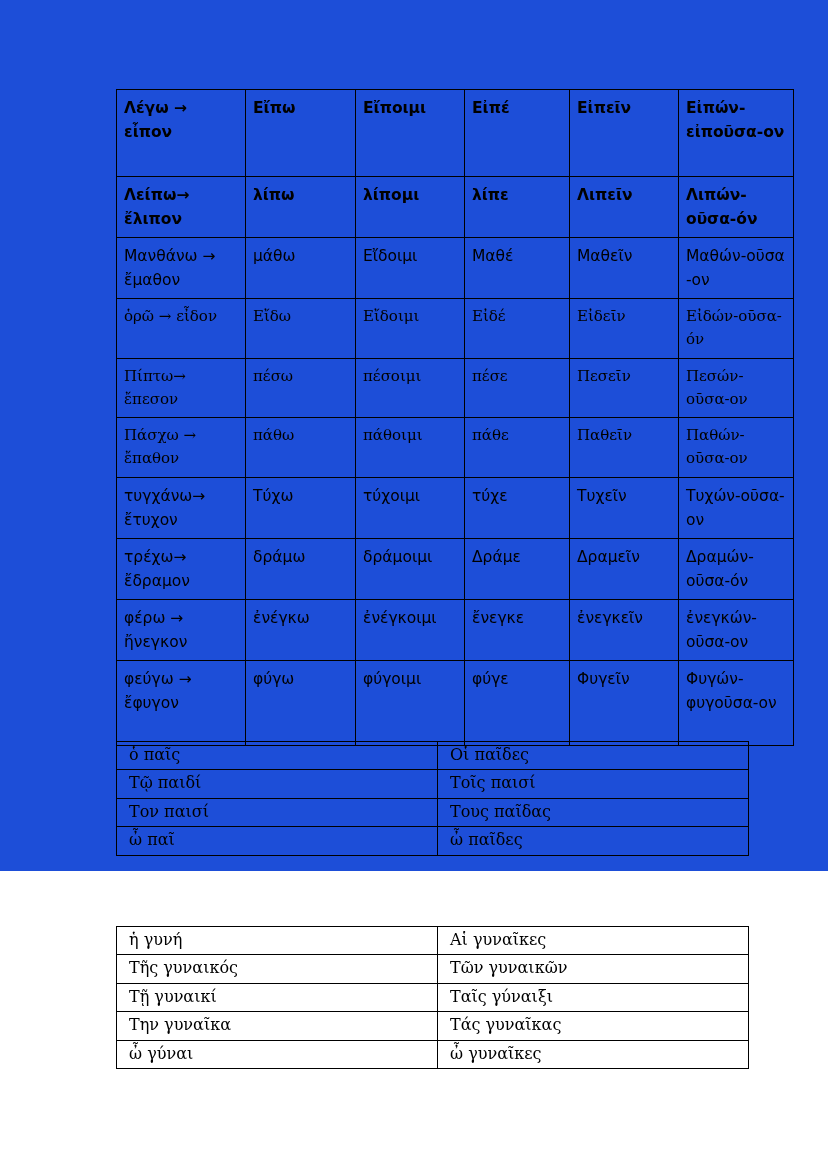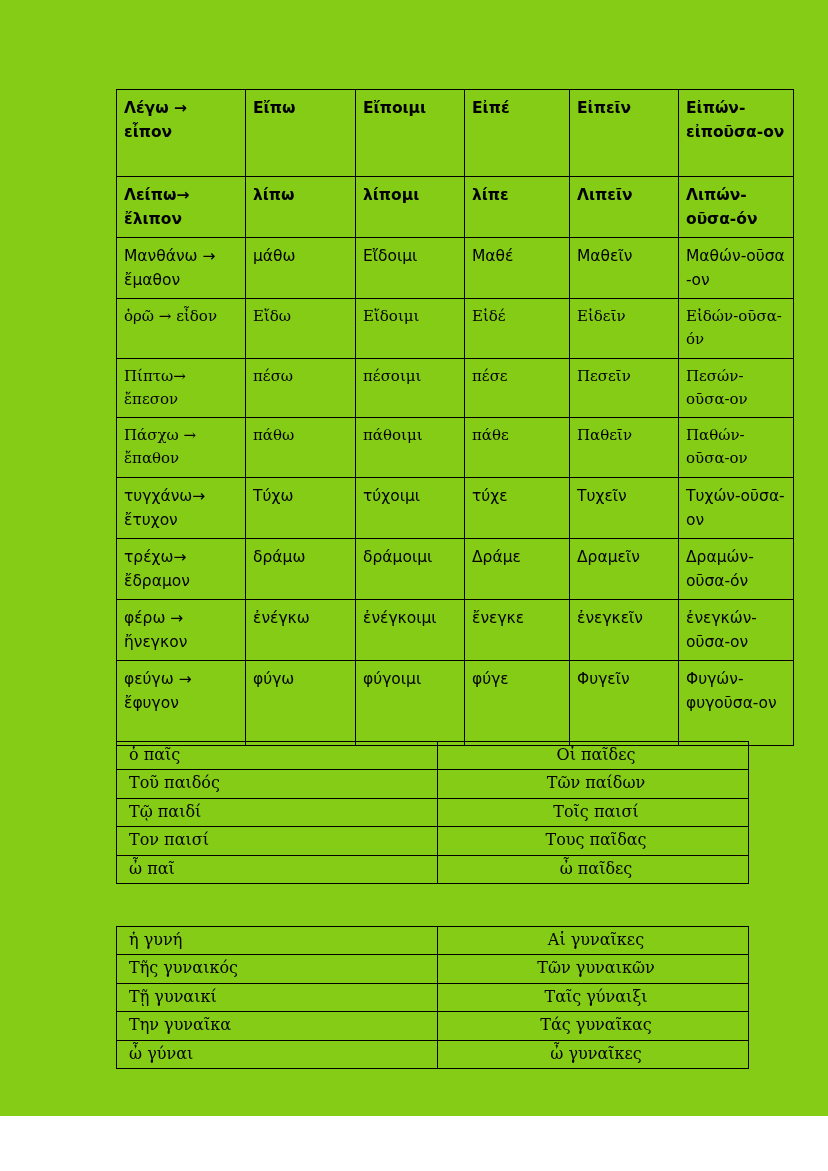--- a/index.html
+++ b/index.html
@@ -14,22 +14,22 @@
     color: #000000;
     position: relative;
     overflow: hidden;
   }
 
   .page {
     position: absolute;
     left: 0;
     top: 0;
     width: 828px;
-    height: 1116px;
-    background: #84cc16;
+    height: 871px;
+    background: #1d4ed8;
   }
 
   
   .verb-table {
     position: absolute;
     left: 116px;
     top: 89px;
     width: 594px;
     border-collapse: collapse;
     table-layout: fixed;
@@ -69,21 +69,21 @@
   .decl-table td {
     border: 1px solid #000000;
     vertical-align: middle;
     padding: 2px 6px 3px 12px;
     font-size: 16px;
     line-height: 1.4;
     height: 20px;
     font-family: "DejaVu Serif", serif;
   }
   .dc0 { width: 302px; }
-  .dc1 { width: 292px; text-align: center; }
+  .dc1 { width: 292px; }
 
   #table-pais  { top: 741px; }
   #table-gyne  { top: 926px; }
 </style>
 </head>
 <body>
 
 <div class="page">
 
   <table class="verb-table" id="verb-table">
@@ -171,24 +171,20 @@
       </tbody>
   </table>
 
   <table class="decl-table" id="table-pais">
     <tbody>
         <tr>
           <td class="dc0">ὁ παῖς</td>
           <td class="dc1">Οἱ παῖδες</td>
         </tr>
         <tr>
-          <td class="dc0">Τοῦ παιδός</td>
-          <td class="dc1">Τῶν παίδων</td>
-        </tr>
-        <tr>
           <td class="dc0">Τῷ παιδί</td>
           <td class="dc1">Τοῖς παισί</td>
         </tr>
         <tr>
           <td class="dc0">Τον παισί</td>
           <td class="dc1">Τους παῖδας</td>
         </tr>
         <tr>
           <td class="dc0">ὦ παῖ</td>
           <td class="dc1">ὦ παῖδες</td>

